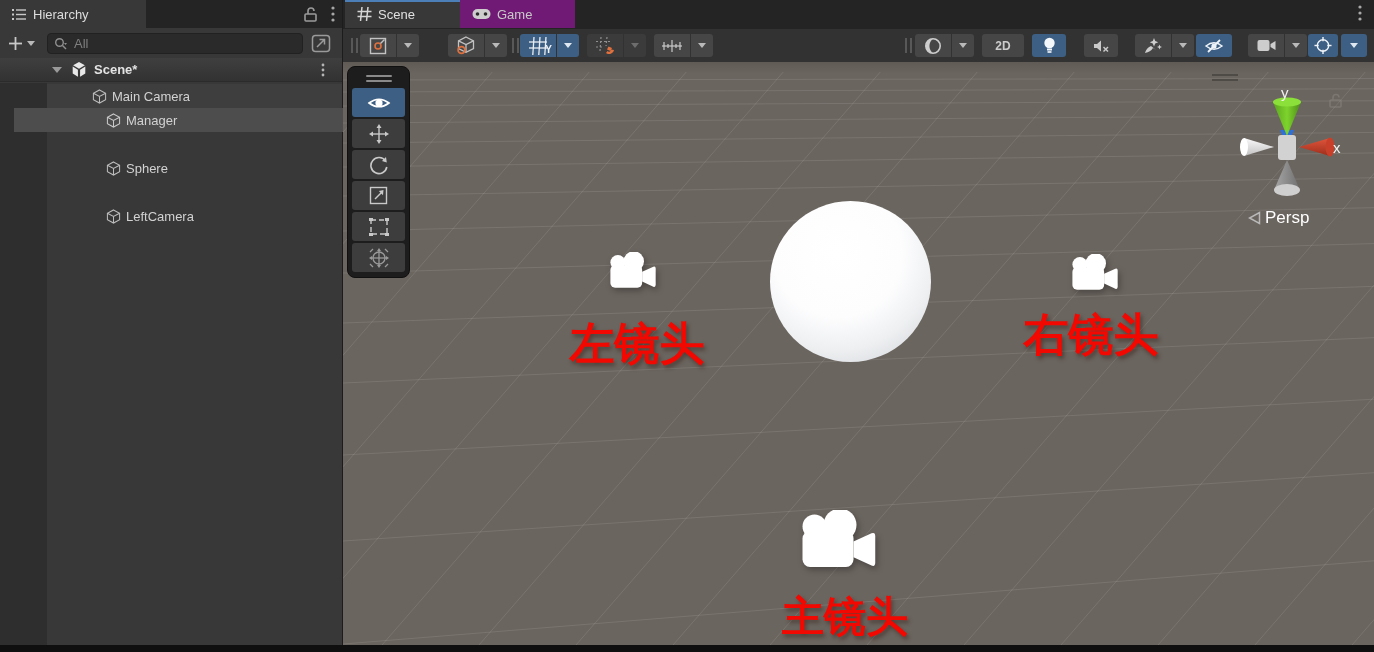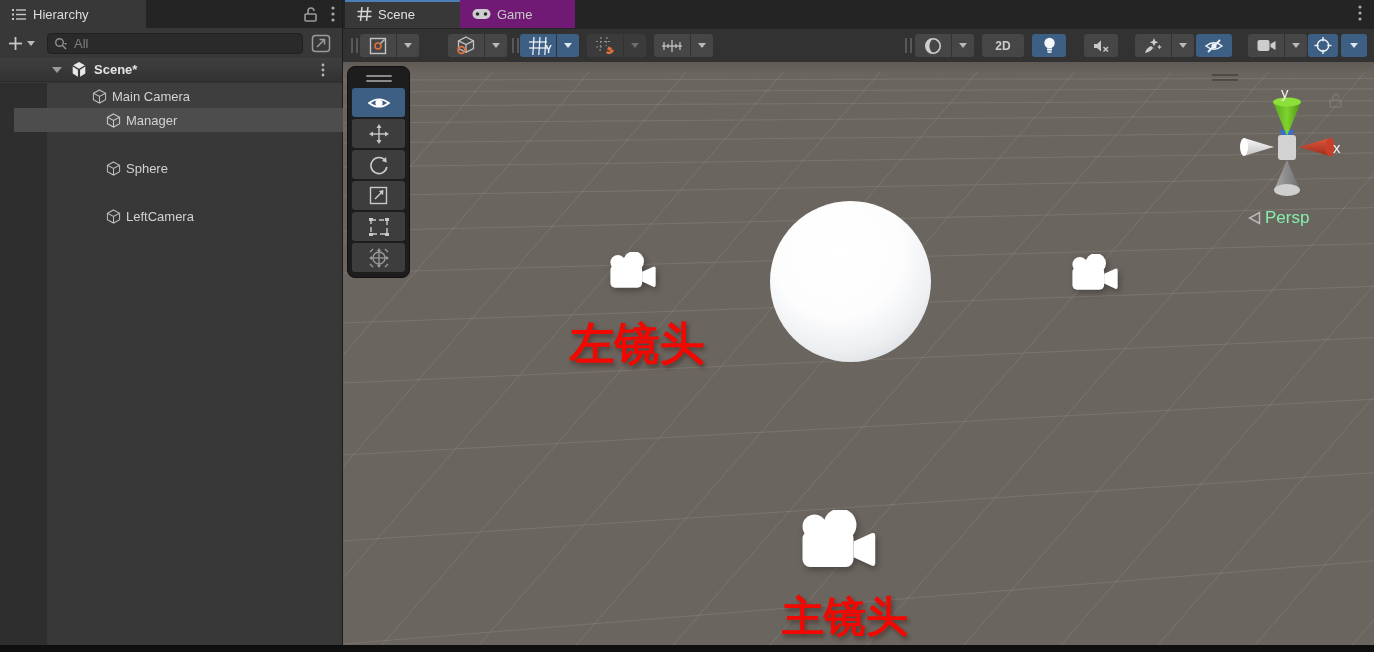--- a/index.html
+++ b/index.html
@@ -98,21 +98,21 @@
                  align-items:center; margin-bottom:3px; }
   .tools .grip i { display:block; width:26px; height:2px; background:#8a8a8a; border-radius:1px; }
   .toolbtn { width:53px; height:29px; margin-top:2px; background:#3d3d3d; border:none; border-radius:3px;
              display:flex; align-items:center; justify-content:center; cursor:default; }
   .toolbtn.on { background:#3d5f83; }
 
   
   .axis-gizmo { position:absolute; left:884px; top:18px; }
   .axis-label { position:absolute; color:#f2f2f2; font-size:15px; }
   .persp { position:absolute; left:905px; top:146px; display:flex; align-items:center; gap:4px;
-           color:#86efac; font-size:17px; }
+           color:#ffffff; font-size:17px; }
   .ovl-grip { position:absolute; left:869px; top:12px; width:26px; display:flex; flex-direction:column; gap:3px; }
   .ovl-grip i { height:2px; background:#4e4a46; }
   .giz-lock { position:absolute; left:986px; top:31px; opacity:0.55; }
 
   .bottom-strip { position:absolute; left:0; top:645px; width:1374px; height:7px; background:#0f0f0f; }
   .vsep { position:absolute; left:342px; top:0; width:1px; height:645px; background:#1c1c1c; }
 </style>
 </head>
 <body>
 
@@ -510,20 +510,21 @@
       <svg class="camicon" style="left:446px;top:448px" width="90" height="75" viewBox="0 0 60 50">
         <g fill="#ffffff">
             <circle cx="17" cy="11" r="8"></circle>
             <circle cx="34" cy="10" r="11"></circle>
         <rect x="9" y="14" width="34" height="24" rx="5"></rect>
         <path d="M43 21 L55 15.5 Q57.5 14.5 57.5 17.5 L57.5 35 Q57.5 38 55 37 L43 31.5 Z"></path>
           </g>
       </svg>
 
       <div class="red-label" style="left:294px;top:252px;font-size:45px">左镜头</div>
+      <div class="red-label" style="left:748px;top:243px;font-size:45px">右镜头</div>
       <div class="red-label" style="left:502px;top:527px;font-size:42px">主镜头</div>
 
       <div class="tools">
         <div class="grip">
             <i></i>
             <i></i>
           </div>
         <button class="toolbtn on">
           <svg width="24" height="16" viewBox="0 0 24 16">
             <path d="M2 8 Q12 0.5 22 8 Q12 15.5 2 8 Z" fill="none" stroke="#ffffff" stroke-width="1.6"></path>

